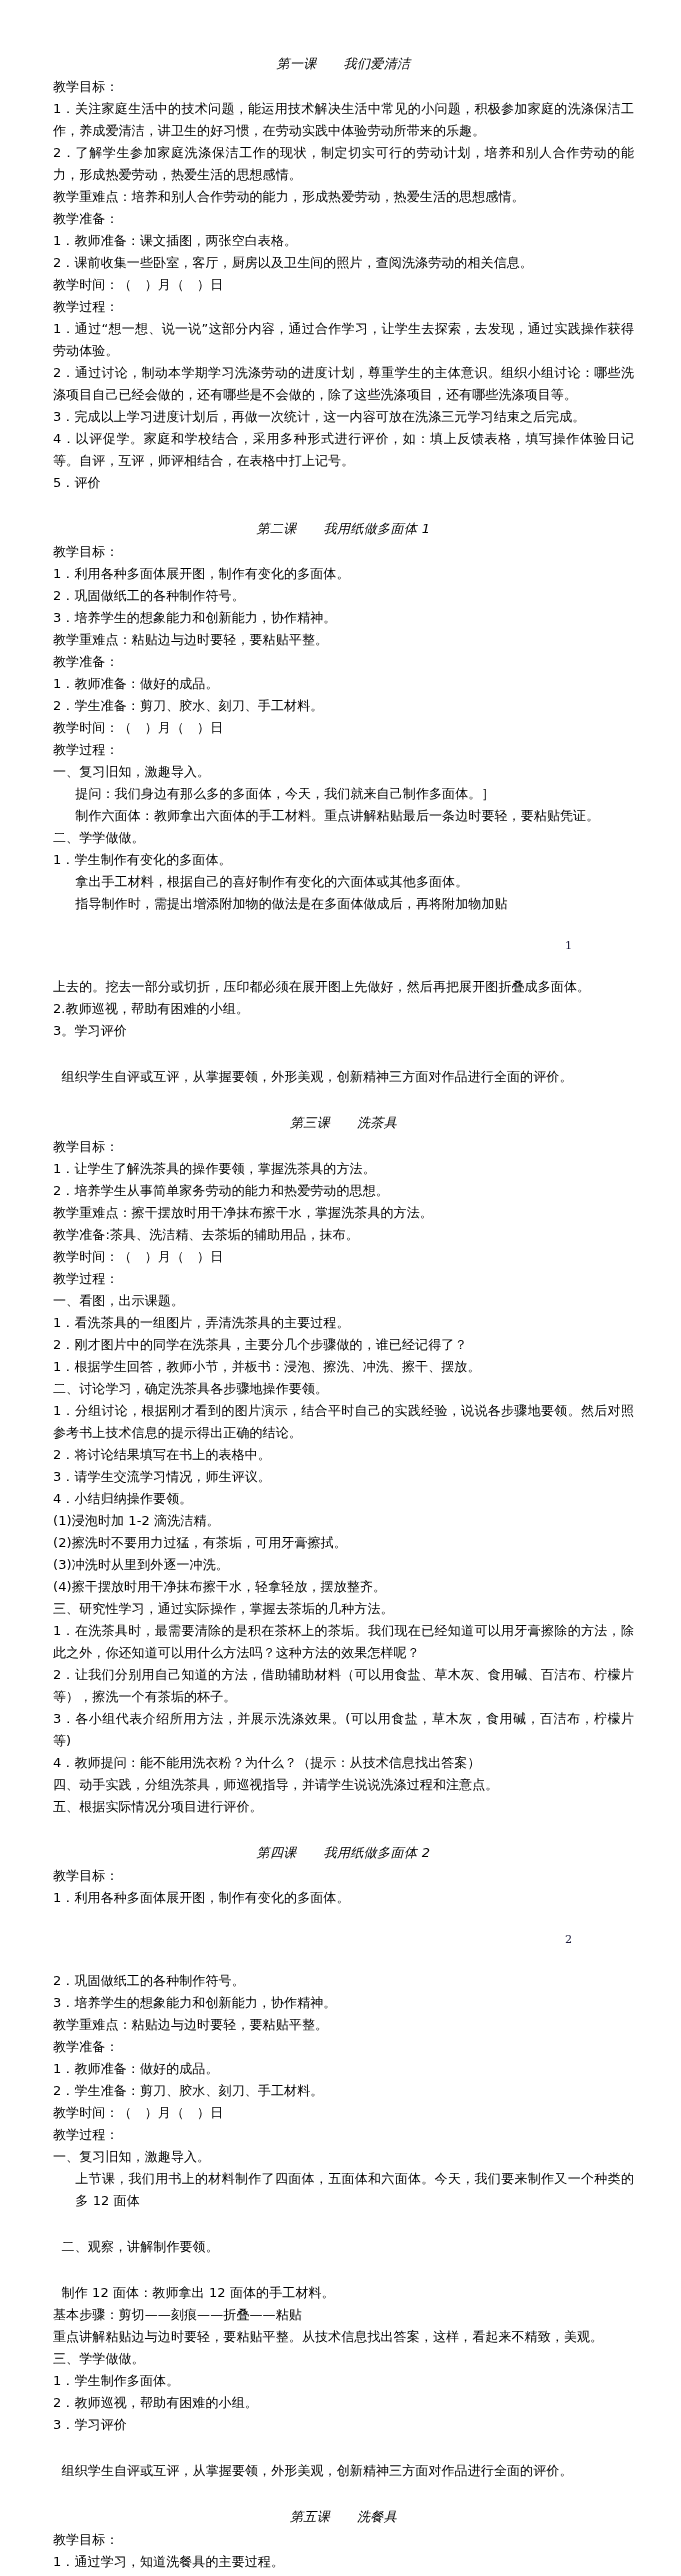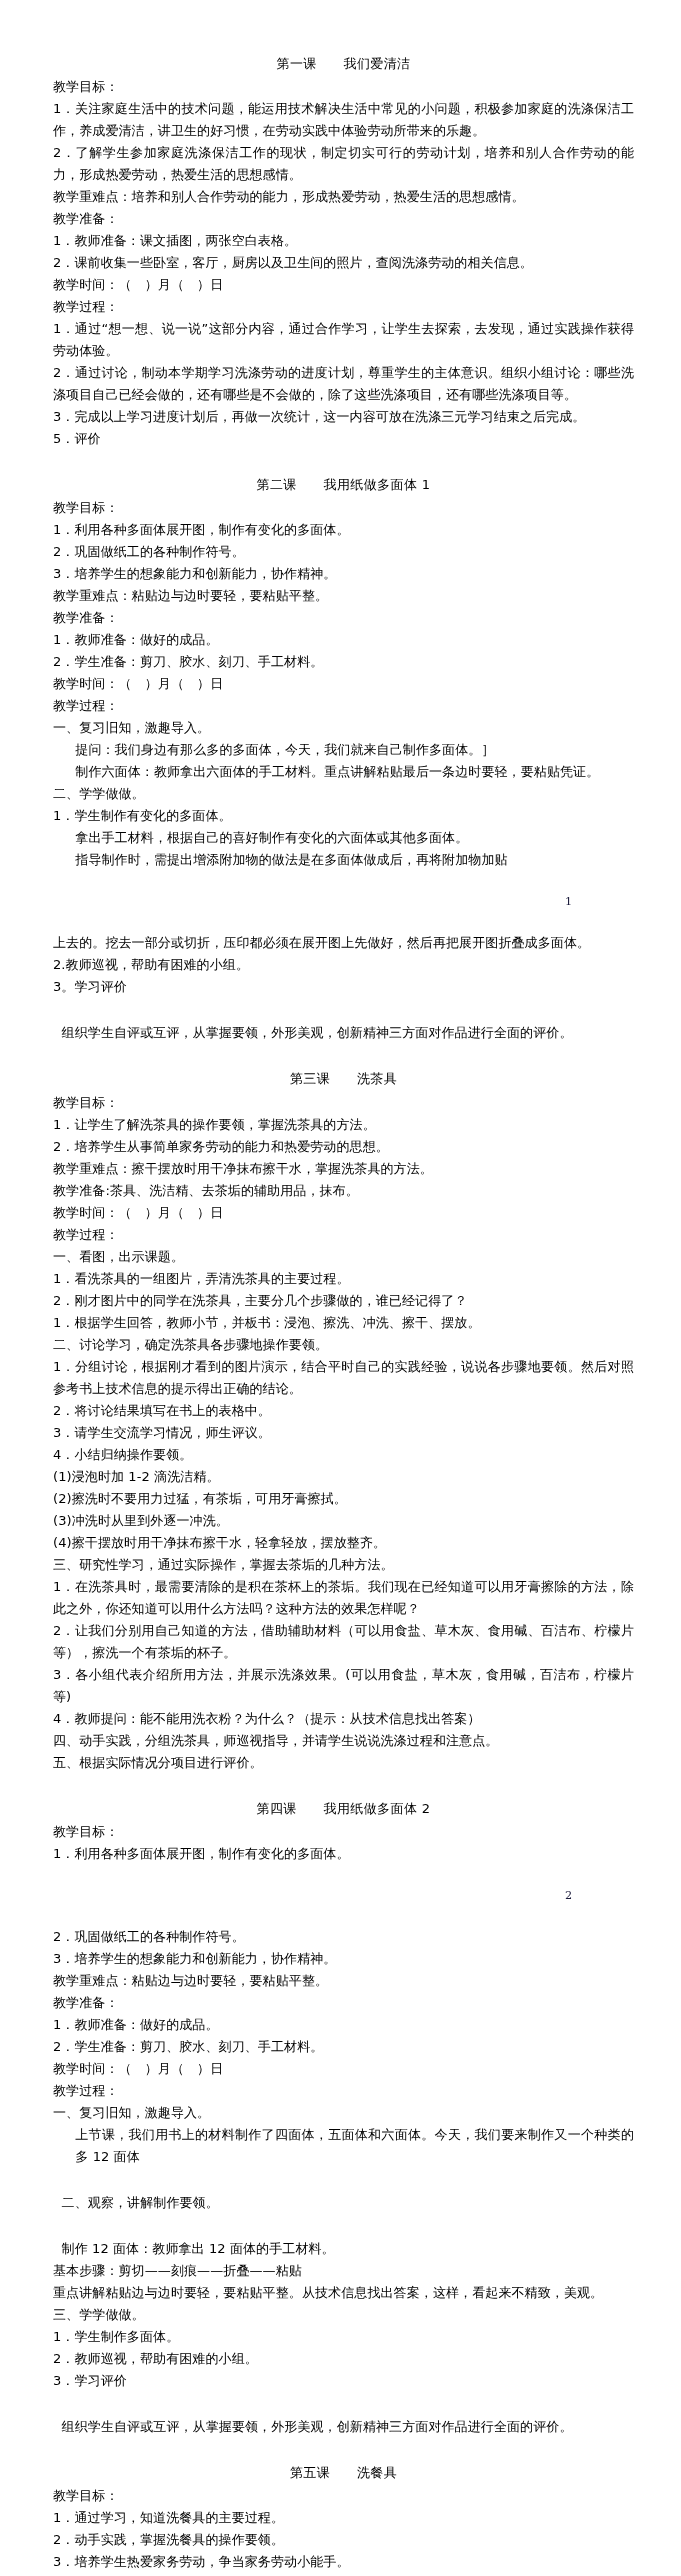--- a/index.html
+++ b/index.html
@@ -26,20 +26,21 @@
     box-sizing: border-box;
   }
   .spacer-top { height: 53px; }
   .lesson-title {
     text-align: center;
     font-size: 13px;
     line-height: 22.3px;
     margin: 0 0 0.9px 0;
     letter-spacing: 0.4px;
     white-space: pre;
+    font-style: italic;
   }
   .para {
     font-size: 13px;
     line-height: 22px;
     margin: 0;
     text-align: justify;
     text-justify: inter-ideograph;
     letter-spacing: 0.1px;
     word-break: break-all;
   }
@@ -69,20 +70,21 @@
       <p class="para">2．了解学生参加家庭洗涤保洁工作的现状，制定切实可行的劳动计划，培养和别人合作劳动的能力，形成热爱劳动，热爱生活的思想感情。</p>
       <p class="para">教学重难点：培养和别人合作劳动的能力，形成热爱劳动，热爱生活的思想感情。</p>
       <p class="para">教学准备：</p>
       <p class="para">1．教师准备：课文插图，两张空白表格。</p>
       <p class="para">2．课前收集一些卧室，客厅，厨房以及卫生间的照片，查阅洗涤劳动的相关信息。</p>
       <p class="para">教学时间：（　）月（　）日</p>
       <p class="para">教学过程：</p>
       <p class="para">1．通过“想一想、说一说”这部分内容，通过合作学习，让学生去探索，去发现，通过实践操作获得劳动体验。</p>
       <p class="para">2．通过讨论，制动本学期学习洗涤劳动的进度计划，尊重学生的主体意识。组织小组讨论：哪些洗涤项目自己已经会做的，还有哪些是不会做的，除了这些洗涤项目，还有哪些洗涤项目等。</p>
       <p class="para">3．完成以上学习进度计划后，再做一次统计，这一内容可放在洗涤三元学习结束之后完成。</p>
+      <p class="para">4．以评促学。家庭和学校结合，采用多种形式进行评价，如：填上反馈表格，填写操作体验日记等。自评，互评，师评相结合，在表格中打上记号。</p>
       <p class="para">5．评价</p>
       <div class="gap-section"></div>
       <div class="lesson-title">第二课　　我用纸做多面体 1</div>
       <p class="para">教学目标：</p>
       <p class="para">1．利用各种多面体展开图，制作有变化的多面体。</p>
       <p class="para">2．巩固做纸工的各种制作符号。</p>
       <p class="para">3．培养学生的想象能力和创新能力，协作精神。</p>
       <p class="para">教学重难点：粘贴边与边时要轻，要粘贴平整。</p>
       <p class="para">教学准备：</p>
       <p class="para">1．教师准备：做好的成品。</p>

